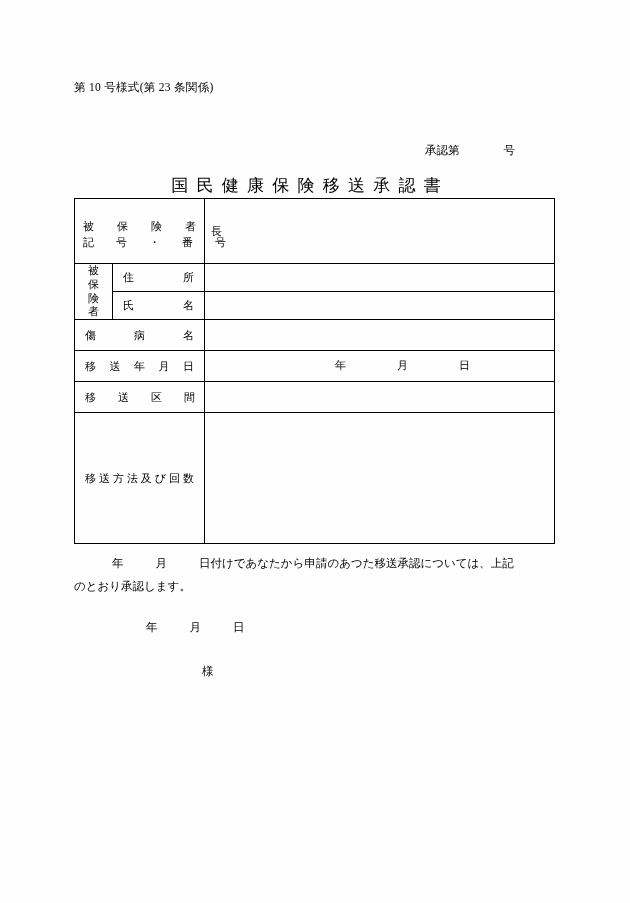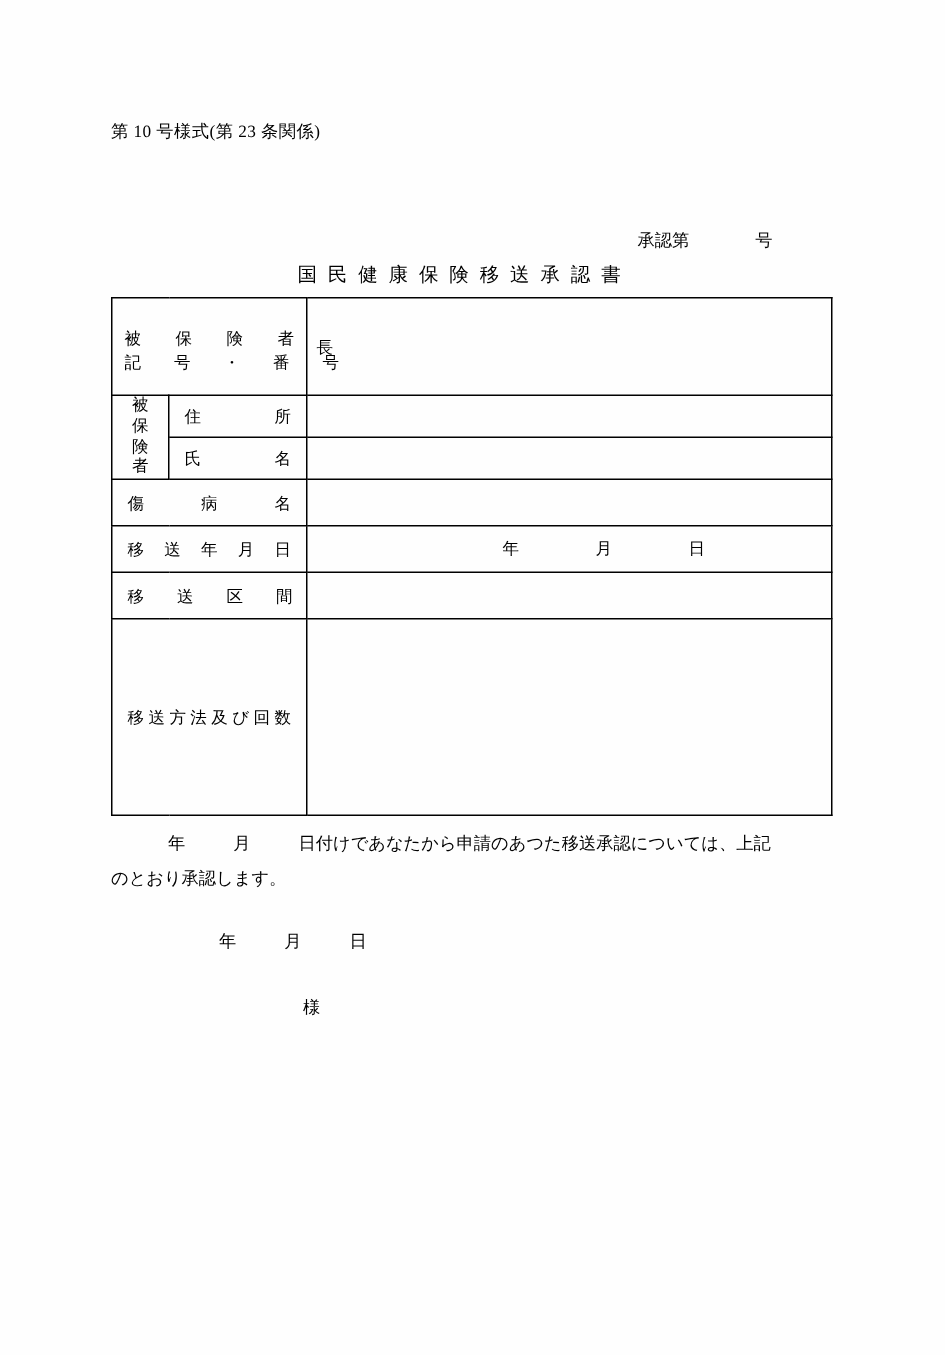--- a/index.html
+++ b/index.html
@@ -24,35 +24,35 @@
     position: absolute;
     left: 74px;
     top: 80px;
     font-size: 11.5px;
     letter-spacing: 0.3px;
     white-space: nowrap;
   }
   .approval-no {
     position: absolute;
     left: 425px;
-    top: 153px;
+    top: 143px;
     font-size: 11.5px;
     white-space: nowrap;
   }
   .approval-no .gap {
     display: inline-block;
     width: 44px;
   }
   .doc-title {
     position: absolute;
     left: 0;
     right: 16px;
     top: 174px;
     text-align: center;
-    font-size: 13px;
+    font-size: 17px;
     letter-spacing: 2px;
   }
   table.main {
     position: absolute;
     left: 74px;
     top: 198px;
     width: 480px;
     border-collapse: collapse;
     table-layout: fixed;
   }

